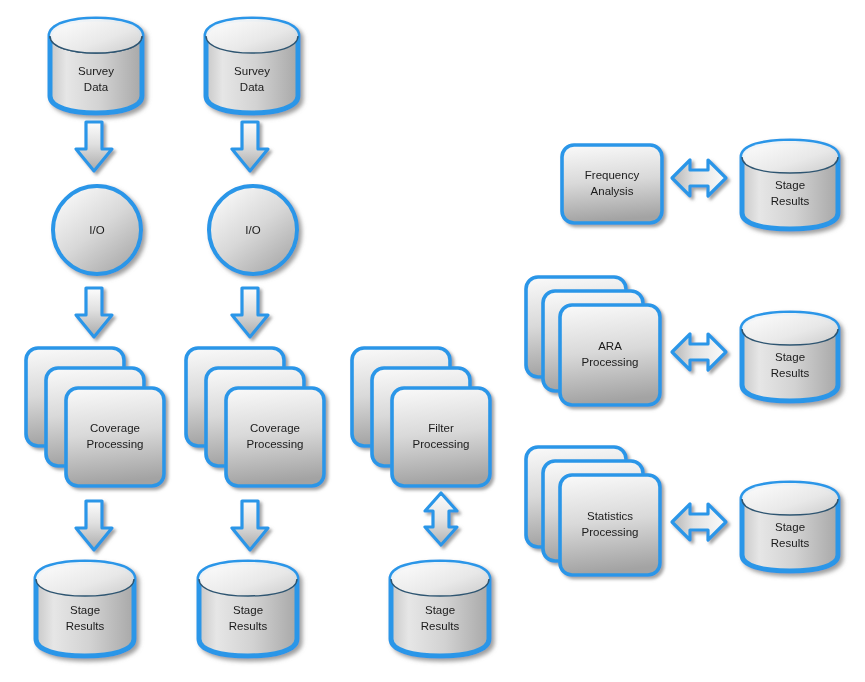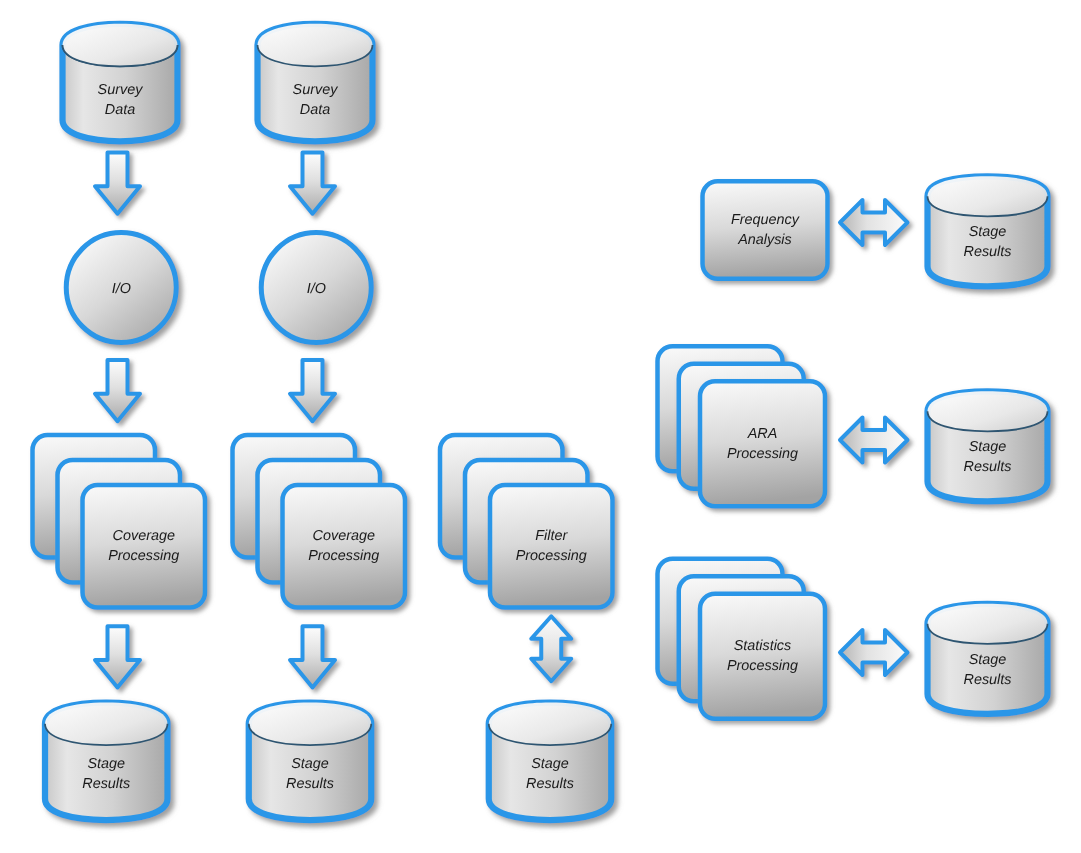--- a/index.html
+++ b/index.html
@@ -10,21 +10,20 @@
   body {
     width: 865px;
     height: 682px;
     font-family: "Liberation Sans", sans-serif;
     overflow: hidden;
   }
   #diagram-root {
     position: relative;
     width: 865px;
     height: 627px;
-    font-style: italic;
   }
   svg.node {
     position: absolute;
     overflow: visible;
   }
   .shape-label {
     font-family: "Liberation Sans", sans-serif;
     font-size: 11.5px;
     fill: #1a1a1a;
     text-anchor: middle;

